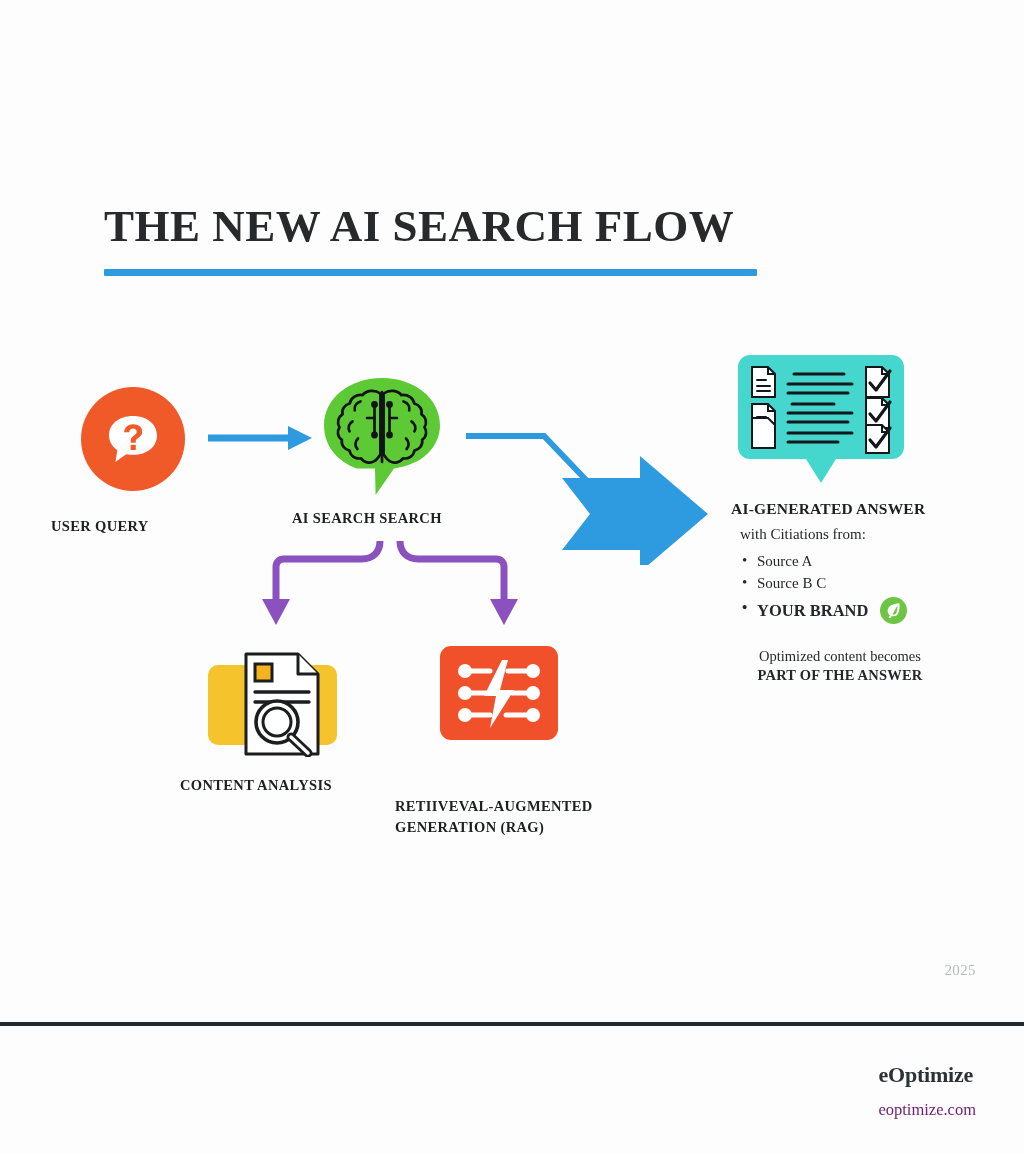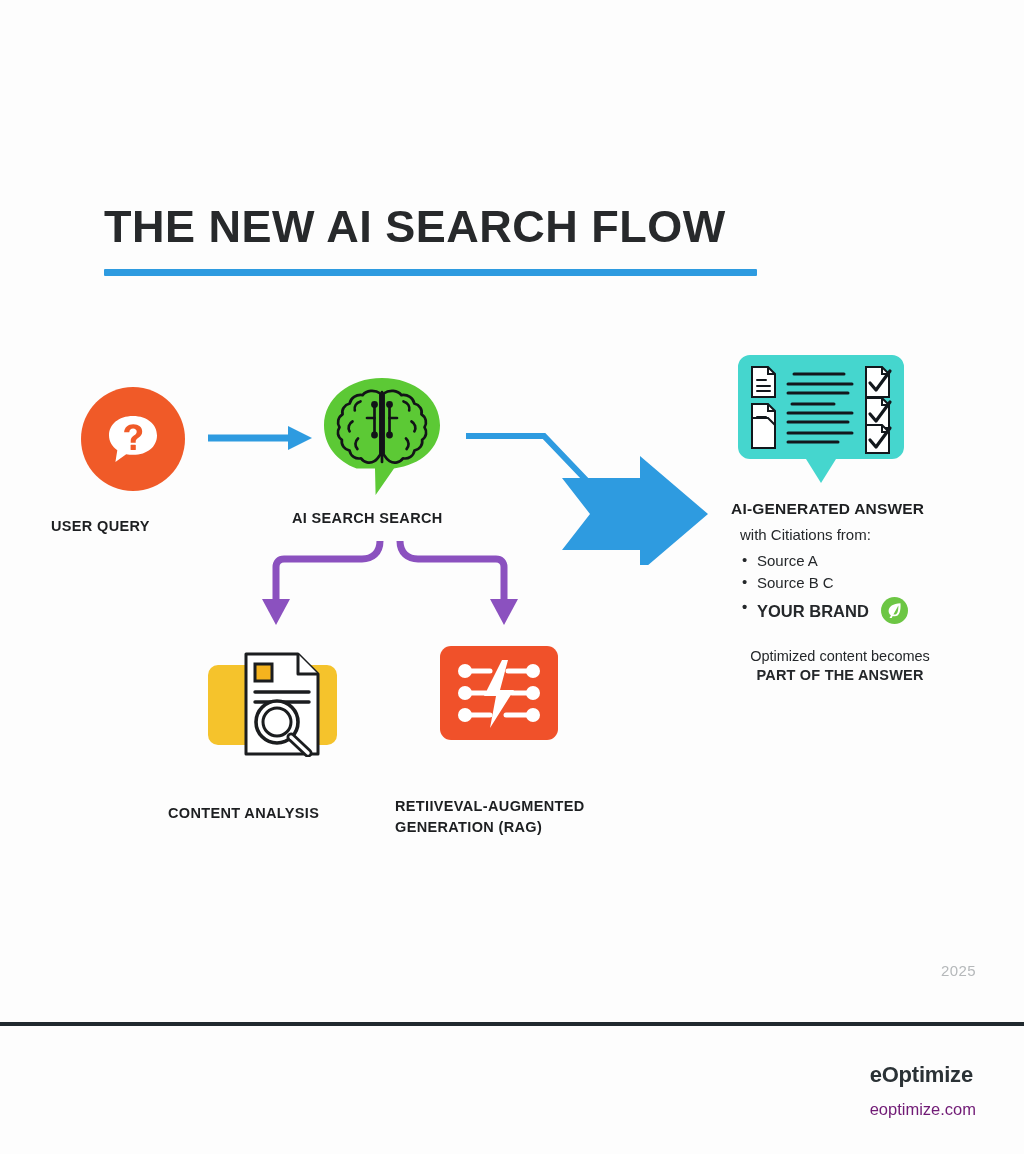--- a/index.html
+++ b/index.html
@@ -11,20 +11,21 @@
   body {
     font-family: "Liberation Sans", sans-serif;
     -webkit-font-smoothing: antialiased;
   }
   #page {
     position: relative;
     width: 1024px;
     height: 1154px;
     background: #fdfdfd;
     overflow: hidden;
+    font-family: Liberation Serif, serif;
   }
 
   
   #title-block {
     position: absolute;
     left: 104px;
     top: 203px;
     width: 700px;
   }
   #page-title {
@@ -111,21 +112,21 @@
   }
 
   
   #content-analysis-node {
     position: absolute;
     left: 205px;
     top: 652px;
     width: 135px;
     height: 105px;
   }
-  #content-analysis-label { left: 168px; top: 775px; width: 190px; margin-top: 28px; }
+  #content-analysis-label { left: 180px; top: 775px; width: 190px; }
 
   
   #rag-node {
     position: absolute;
     left: 440px;
     top: 646px;
     width: 118px;
     height: 94px;
   }
   #rag-label { left: 395px; top: 796px; width: 210px; }

